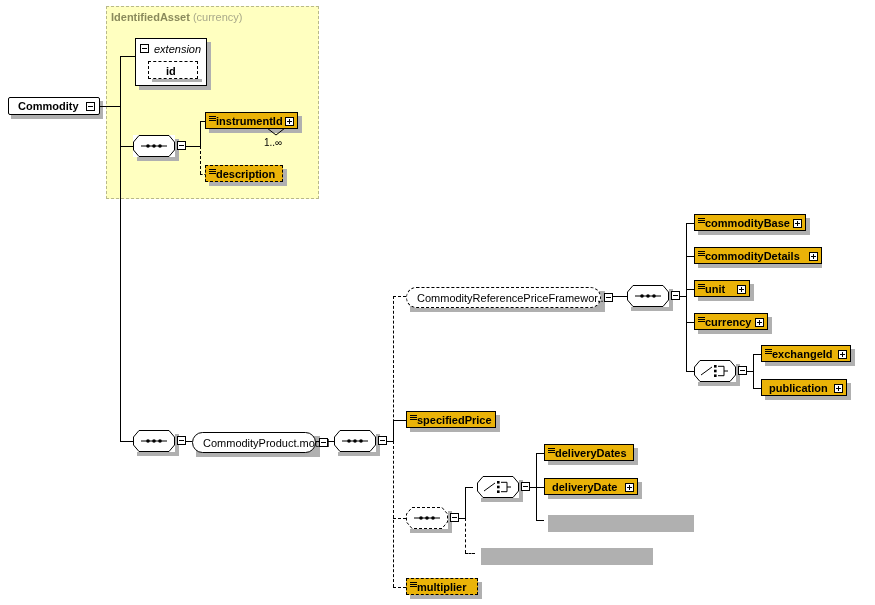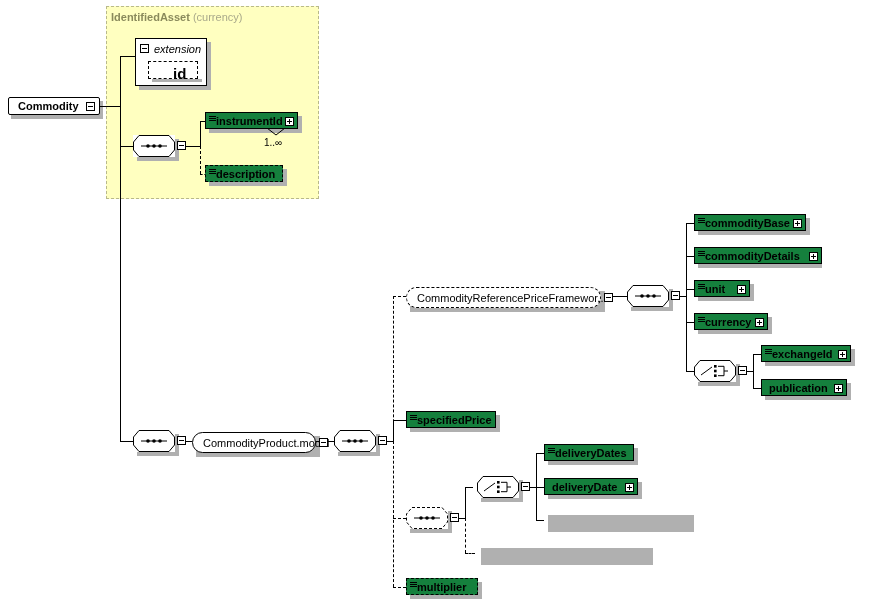--- a/index.html
+++ b/index.html
@@ -12,21 +12,21 @@
   .vln{width:1px;}
   .dln-h{position:absolute;height:0;border-top:1px dashed #000;}
   .dln-v{position:absolute;width:0;border-left:1px dashed #000;}
 
   
   .grp{position:absolute;background:#ffffc0;border:1px dashed #b9b98a;box-sizing:border-box;}
   .grp-title{position:absolute;font-size:11px;font-weight:bold;color:#8a8a5c;white-space:nowrap;}
   .grp-title .ext{font-weight:normal;color:#a9a98a;}
 
   
-  .ebox{position:absolute;box-sizing:border-box;background:#15803d;border:1px solid #000;
+  .ebox{position:absolute;box-sizing:border-box;background:#eab308;border:1px solid #000;
         font-size:11px;font-weight:bold;color:#000;white-space:nowrap;}
   .ebox.opt{border:1px dashed #000;}
   .ebox .lbl{position:absolute;left:10px;top:50%;transform:translateY(-50%);line-height:11px;}
   .ebox.noicon .lbl{left:7px;}
   .shadow{position:absolute;background:#b0b0b0;z-index:0;}
 
   
   .eqicon{position:absolute;left:3px;top:3px;width:7px;height:5px;}
   .eqicon i{display:block;height:1px;background:#000;margin-bottom:1px;}
   .eqicon i:nth-child(1){width:7px;}
@@ -74,21 +74,21 @@
 
   <div class="ln hln" style="left:100px;top:106px;width:20px;height:1px;"></div>
 
   <div class="ln vln" style="left:120px;top:56px;width:1px;height:386px;"></div>
 
   <div class="shadow" style="left:139px;top:42px;width:72px;height:48px;"></div>
   <div style="position:absolute;left:135px;top:38px;width:72px;height:48px;background:#fff;border:1px solid #000;box-sizing:border-box;">
     <span class="tgl" style="left:4px;top:5px;"></span>
     <span style="position:absolute;left:18px;top:4px;font-size:11px;font-style:italic;color:#000;">extension</span>
     <div style="position:absolute;left:12px;top:22px;width:50px;height:18px;border:1px dashed #000;background:#fff;box-sizing:border-box;">
-      <span style="position:absolute;left:24px;top:3px;font-size:15px;font-weight:bold;">id</span>
+      <span style="position:absolute;left:17px;top:3px;font-size:11px;font-weight:bold;">id</span>
     </div>
     <div class="shadow" style="left:16px;top:40px;width:50px;height:3px;"></div>
   </div>
 
   <div class="ln hln" style="left:120px;top:56px;width:15px;height:1px;"></div>
 
   <div class="shadow" style="left:137px;top:139px;width:42px;height:22px;"></div>
   <div class="comp" style="left:133px;top:135px;border:none;">
     <svg width="42" height="22" viewBox="0 0 42 22">
       <polygon points="6,0.5 36,0.5 41.5,7 41.5,15 36,21.5 6,21.5 0.5,15 0.5,7" fill="#fff" stroke="#000" stroke-width="1"></polygon>

